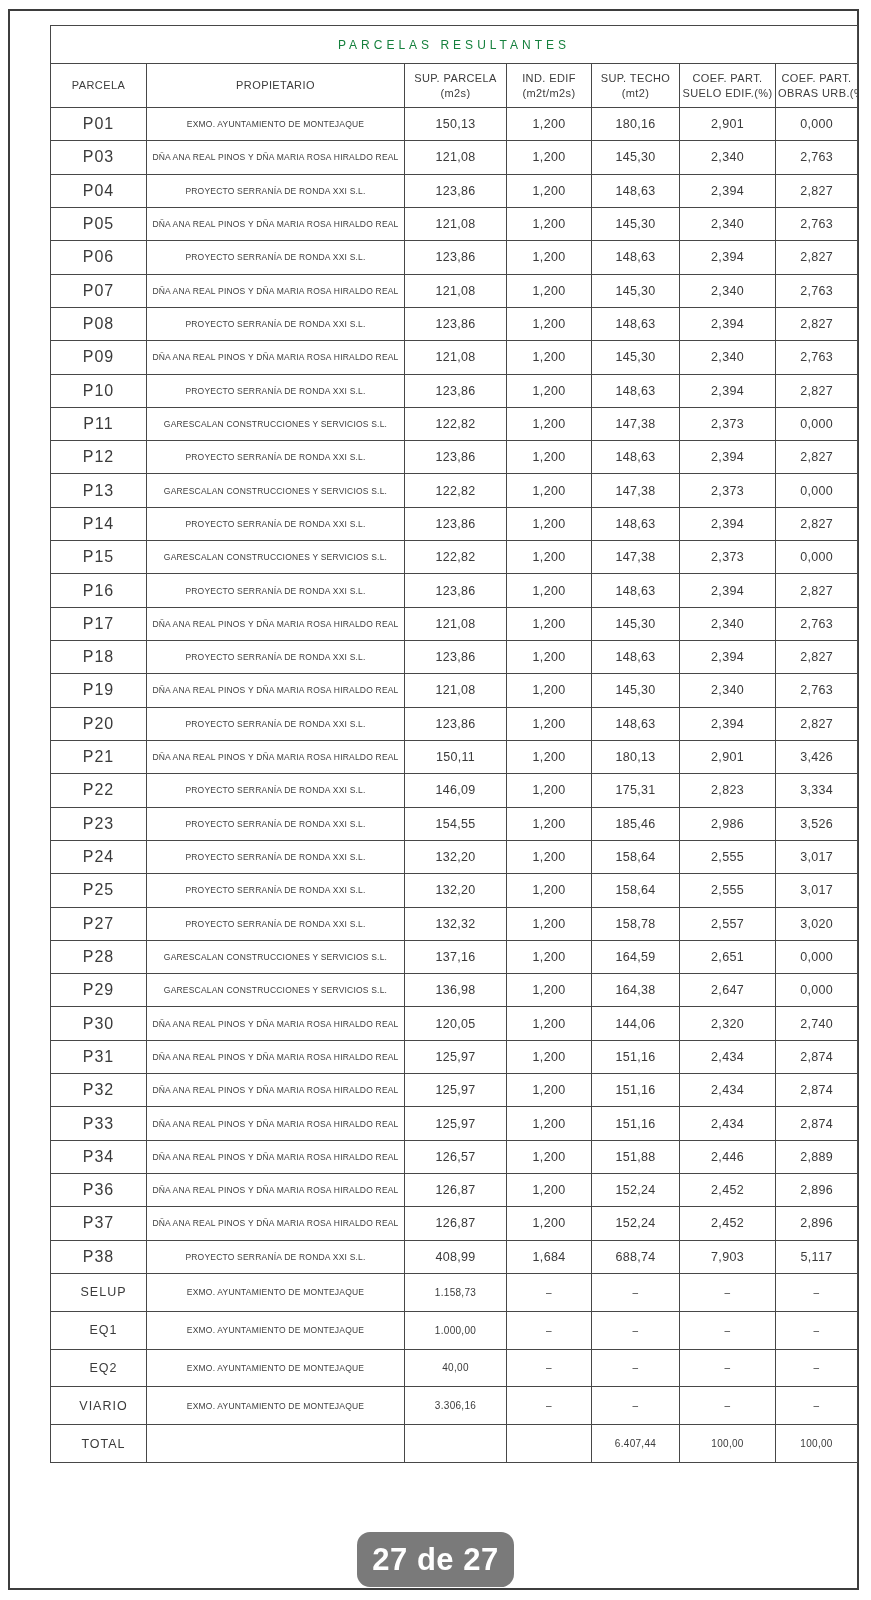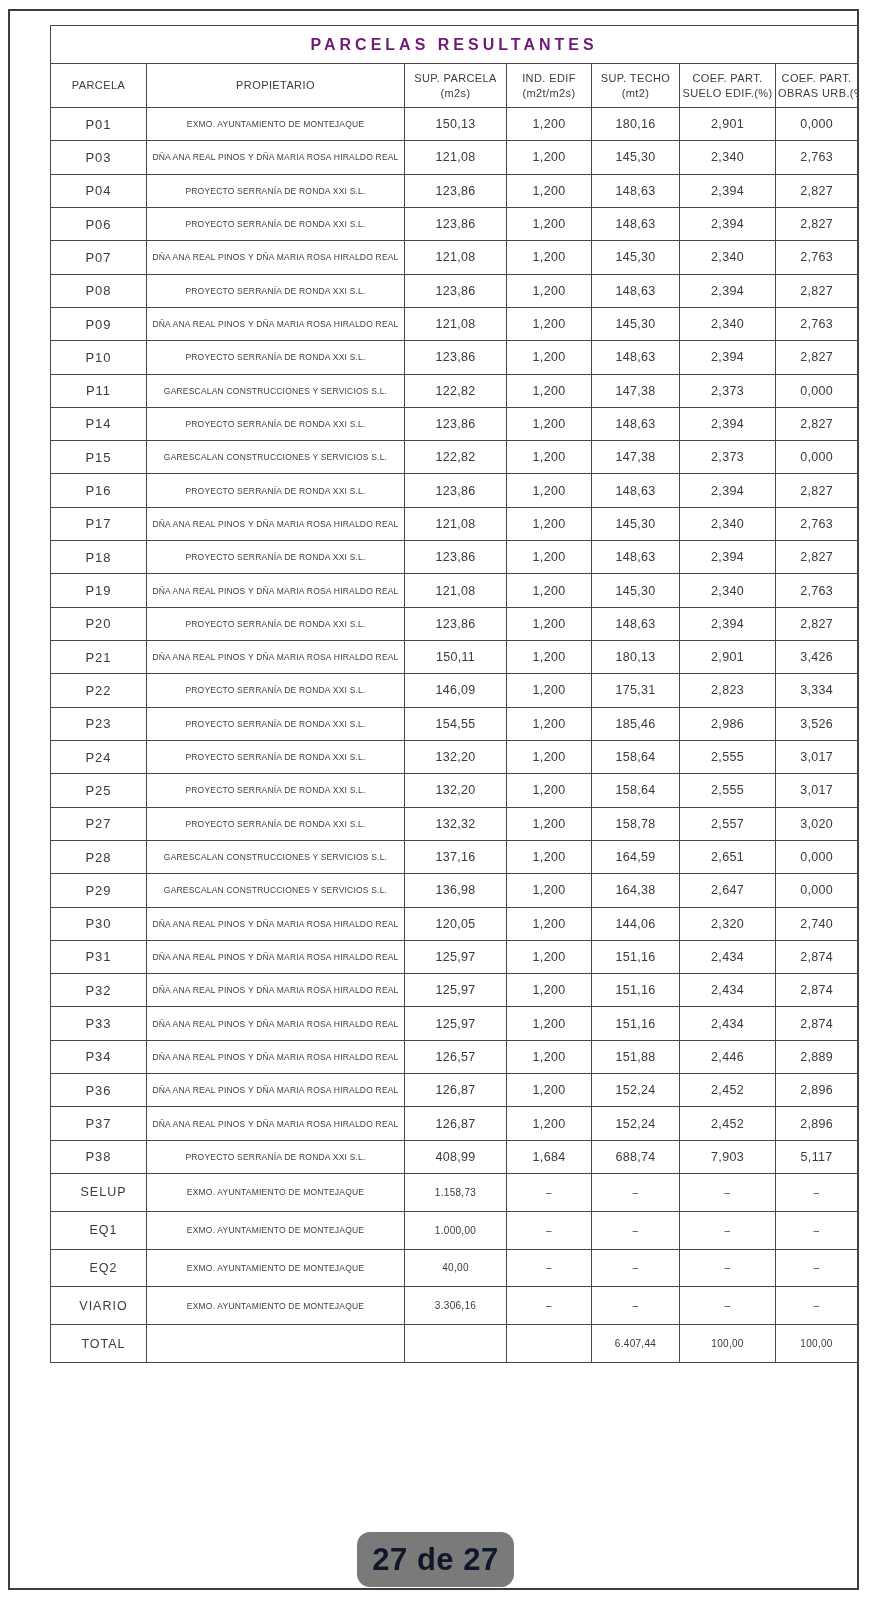--- a/index.html
+++ b/index.html
@@ -36,55 +36,55 @@
     border: 1px solid #474747;
     text-align: center;
     vertical-align: middle;
     padding: 0 2px;
     overflow: hidden;
     white-space: nowrap;
     box-sizing: border-box;
   }
   th.title-cell {
     height: 38px;
-    font-size: 16px;
-    font-weight: bold;
+    font-size: 12px;
+    font-weight: normal;
     letter-spacing: 4px;
-    color: #701a75;
+    color: #15803d;
   }
   tr.header-row th {
     height: 44px;
     font-size: 11px;
     font-weight: normal;
     letter-spacing: 0.4px;
     line-height: 1.35;
     color: #3c3c3c;
   }
-  td.c-parcela  { font-size: 13px; letter-spacing: 1px; }
+  td.c-parcela  { font-size: 16px; letter-spacing: 1px; }
   td.c-prop     { font-size: 8.5px;  letter-spacing: 0.2px; color: #404040; }
   td.c-num      { font-size: 12.5px; letter-spacing: 0.3px; }
   tr.r-std td  { height: 33.32px; }
   tr.r-tall td { height: 37.8px; }
   tr.r-tall td.c-parcela { font-size: 12.5px; padding-left: 12px; }
   tr.r-tall td.c-num { font-size: 10px; }
   .page-badge {
     position: absolute;
     left: 357px;
     top: 1532px;
     width: 157px;
     height: 55px;
     background: #7a7a7a;
     border-radius: 13px;
     display: flex;
     align-items: center;
     justify-content: center;
     z-index: 5;
   }
   .page-badge span {
-    color: #0f172a;
+    color: #ffffff;
     font-size: 31px;
     font-weight: bold;
     letter-spacing: 0.5px;
   }
 </style>
 </head>
 <body>
 
 <div class="page-frame"></div>
 
@@ -153,66 +153,93 @@
       <tr class="r-std">
         <td class="c-parcela">P04</td>
         <td class="c-prop">PROYECTO SERRANÍA DE RONDA XXI S.L.</td>
         <td class="c-num">123,86</td>
         <td class="c-num">1,200</td>
         <td class="c-num">148,63</td>
         <td class="c-num">2,394</td>
         <td class="c-num">2,827</td>
       </tr>
       <tr class="r-std">
-        <td class="c-parcela">P06</td>
-        <td class="c-prop">PROYECTO SERRANÍA DE RONDA XXI S.L.</td>
-        <td class="c-num">123,86</td>
-        <td class="c-num">1,200</td>
-        <td class="c-num">148,63</td>
-        <td class="c-num">2,394</td>
-        <td class="c-num">2,827</td>
-      </tr>
-      <tr class="r-std">
-        <td class="c-parcela">P07</td>
+        <td class="c-parcela">P05</td>
         <td class="c-prop">DÑA ANA REAL PINOS Y DÑA MARIA ROSA HIRALDO REAL</td>
         <td class="c-num">121,08</td>
         <td class="c-num">1,200</td>
         <td class="c-num">145,30</td>
         <td class="c-num">2,340</td>
         <td class="c-num">2,763</td>
       </tr>
       <tr class="r-std">
-        <td class="c-parcela">P08</td>
-        <td class="c-prop">PROYECTO SERRANÍA DE RONDA XXI S.L.</td>
-        <td class="c-num">123,86</td>
-        <td class="c-num">1,200</td>
-        <td class="c-num">148,63</td>
-        <td class="c-num">2,394</td>
-        <td class="c-num">2,827</td>
-      </tr>
-      <tr class="r-std">
-        <td class="c-parcela">P09</td>
+        <td class="c-parcela">P06</td>
+        <td class="c-prop">PROYECTO SERRANÍA DE RONDA XXI S.L.</td>
+        <td class="c-num">123,86</td>
+        <td class="c-num">1,200</td>
+        <td class="c-num">148,63</td>
+        <td class="c-num">2,394</td>
+        <td class="c-num">2,827</td>
+      </tr>
+      <tr class="r-std">
+        <td class="c-parcela">P07</td>
         <td class="c-prop">DÑA ANA REAL PINOS Y DÑA MARIA ROSA HIRALDO REAL</td>
         <td class="c-num">121,08</td>
         <td class="c-num">1,200</td>
         <td class="c-num">145,30</td>
         <td class="c-num">2,340</td>
         <td class="c-num">2,763</td>
       </tr>
       <tr class="r-std">
+        <td class="c-parcela">P08</td>
+        <td class="c-prop">PROYECTO SERRANÍA DE RONDA XXI S.L.</td>
+        <td class="c-num">123,86</td>
+        <td class="c-num">1,200</td>
+        <td class="c-num">148,63</td>
+        <td class="c-num">2,394</td>
+        <td class="c-num">2,827</td>
+      </tr>
+      <tr class="r-std">
+        <td class="c-parcela">P09</td>
+        <td class="c-prop">DÑA ANA REAL PINOS Y DÑA MARIA ROSA HIRALDO REAL</td>
+        <td class="c-num">121,08</td>
+        <td class="c-num">1,200</td>
+        <td class="c-num">145,30</td>
+        <td class="c-num">2,340</td>
+        <td class="c-num">2,763</td>
+      </tr>
+      <tr class="r-std">
         <td class="c-parcela">P10</td>
         <td class="c-prop">PROYECTO SERRANÍA DE RONDA XXI S.L.</td>
         <td class="c-num">123,86</td>
         <td class="c-num">1,200</td>
         <td class="c-num">148,63</td>
         <td class="c-num">2,394</td>
         <td class="c-num">2,827</td>
       </tr>
       <tr class="r-std">
         <td class="c-parcela">P11</td>
+        <td class="c-prop">GARESCALAN CONSTRUCCIONES Y SERVICIOS S.L.</td>
+        <td class="c-num">122,82</td>
+        <td class="c-num">1,200</td>
+        <td class="c-num">147,38</td>
+        <td class="c-num">2,373</td>
+        <td class="c-num">0,000</td>
+      </tr>
+      <tr class="r-std">
+        <td class="c-parcela">P12</td>
+        <td class="c-prop">PROYECTO SERRANÍA DE RONDA XXI S.L.</td>
+        <td class="c-num">123,86</td>
+        <td class="c-num">1,200</td>
+        <td class="c-num">148,63</td>
+        <td class="c-num">2,394</td>
+        <td class="c-num">2,827</td>
+      </tr>
+      <tr class="r-std">
+        <td class="c-parcela">P13</td>
         <td class="c-prop">GARESCALAN CONSTRUCCIONES Y SERVICIOS S.L.</td>
         <td class="c-num">122,82</td>
         <td class="c-num">1,200</td>
         <td class="c-num">147,38</td>
         <td class="c-num">2,373</td>
         <td class="c-num">0,000</td>
       </tr>
       <tr class="r-std">
         <td class="c-parcela">P14</td>
         <td class="c-prop">PROYECTO SERRANÍA DE RONDA XXI S.L.</td>

